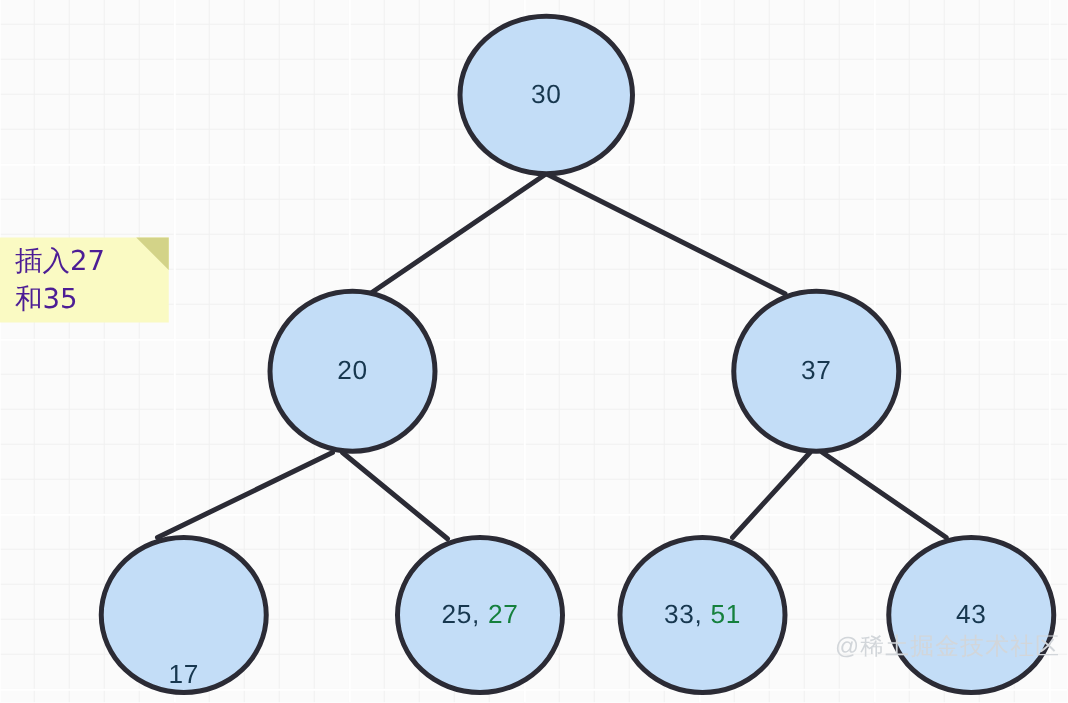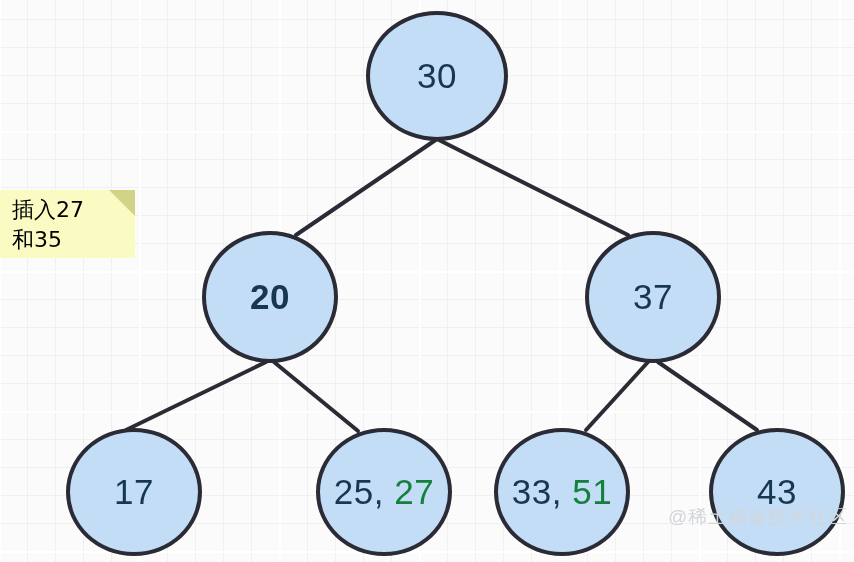--- a/index.html
+++ b/index.html
@@ -34,21 +34,21 @@
     box-sizing: border-box;
     border: 4px solid #2b2b35;
     border-radius: 50%;
     background: #c3ddf7;
     display: flex;
     align-items: center;
     justify-content: center;
     z-index: 3;
   }
   .node-label {
-    font-size: 35px;
+    font-size: 21px;
     color: #17374f;
     letter-spacing: 0.5px;
     white-space: nowrap;
   }
   .node-label .added {
     color: #15803d;
   }
   #sticky-note {
     position: absolute;
     left: 0px;
@@ -67,21 +67,21 @@
     border-left: 26px solid transparent;
     border-top: 26px solid #d3d388;
   }
   #sticky-text {
     position: absolute;
     left: 12px;
     top: 5px;
     right: 6px;
     font-size: 22px;
     line-height: 30px;
-    color: #000000;
+    color: #4c1d95;
     font-family: "DejaVu Sans", "Liberation Sans", sans-serif;
     white-space: pre-line;
   }
   #watermark {
     position: absolute;
     left: 668px;
     top: 504px;
     font-size: 19px;
     color: #d2d6da;
     letter-spacing: 1px;
@@ -101,27 +101,27 @@
       <line x1="266" y1="362" x2="126" y2="430" stroke="#2b2b35" stroke-width="4" stroke-linecap="round"></line>
       <line x1="274" y1="362" x2="358" y2="431" stroke="#2b2b35" stroke-width="4" stroke-linecap="round"></line>
       <line x1="648" y1="362" x2="586" y2="430" stroke="#2b2b35" stroke-width="4" stroke-linecap="round"></line>
       <line x1="658" y1="362" x2="757" y2="430" stroke="#2b2b35" stroke-width="4" stroke-linecap="round"></line>
     </svg>
 
   <div id="nodes-layer">
       <div class="node" style="left: 366px; top: 11px; width: 142px; height: 130px;">
         <div class="node-label"><span>30</span></div>
       </div>
-      <div class="node" style="left: 202px; top: 231px; width: 136px; height: 132px; font-weight: bold;">
+      <div class="node" style="left: 214px; top: 231px; width: 136px; height: 132px;">
         <div class="node-label"><span>20</span></div>
       </div>
       <div class="node" style="left: 585px; top: 231px; width: 136px; height: 132px;">
         <div class="node-label"><span>37</span></div>
       </div>
-      <div class="node" style="left: 66px; top: 428px; width: 136px; height: 128px;">
+      <div class="node" style="left: 79px; top: 428px; width: 136px; height: 128px; align-items: flex-end;">
         <div class="node-label"><span>17</span></div>
       </div>
       <div class="node" style="left: 316px; top: 428px; width: 136px; height: 128px;">
         <div class="node-label"><span>25, </span><span class="added">27</span></div>
       </div>
       <div class="node" style="left: 494px; top: 428px; width: 136px; height: 128px;">
         <div class="node-label"><span>33, </span><span class="added">51</span></div>
       </div>
       <div class="node" style="left: 709px; top: 428px; width: 136px; height: 128px; text-align: right;">
         <div class="node-label"><span>43</span></div>

